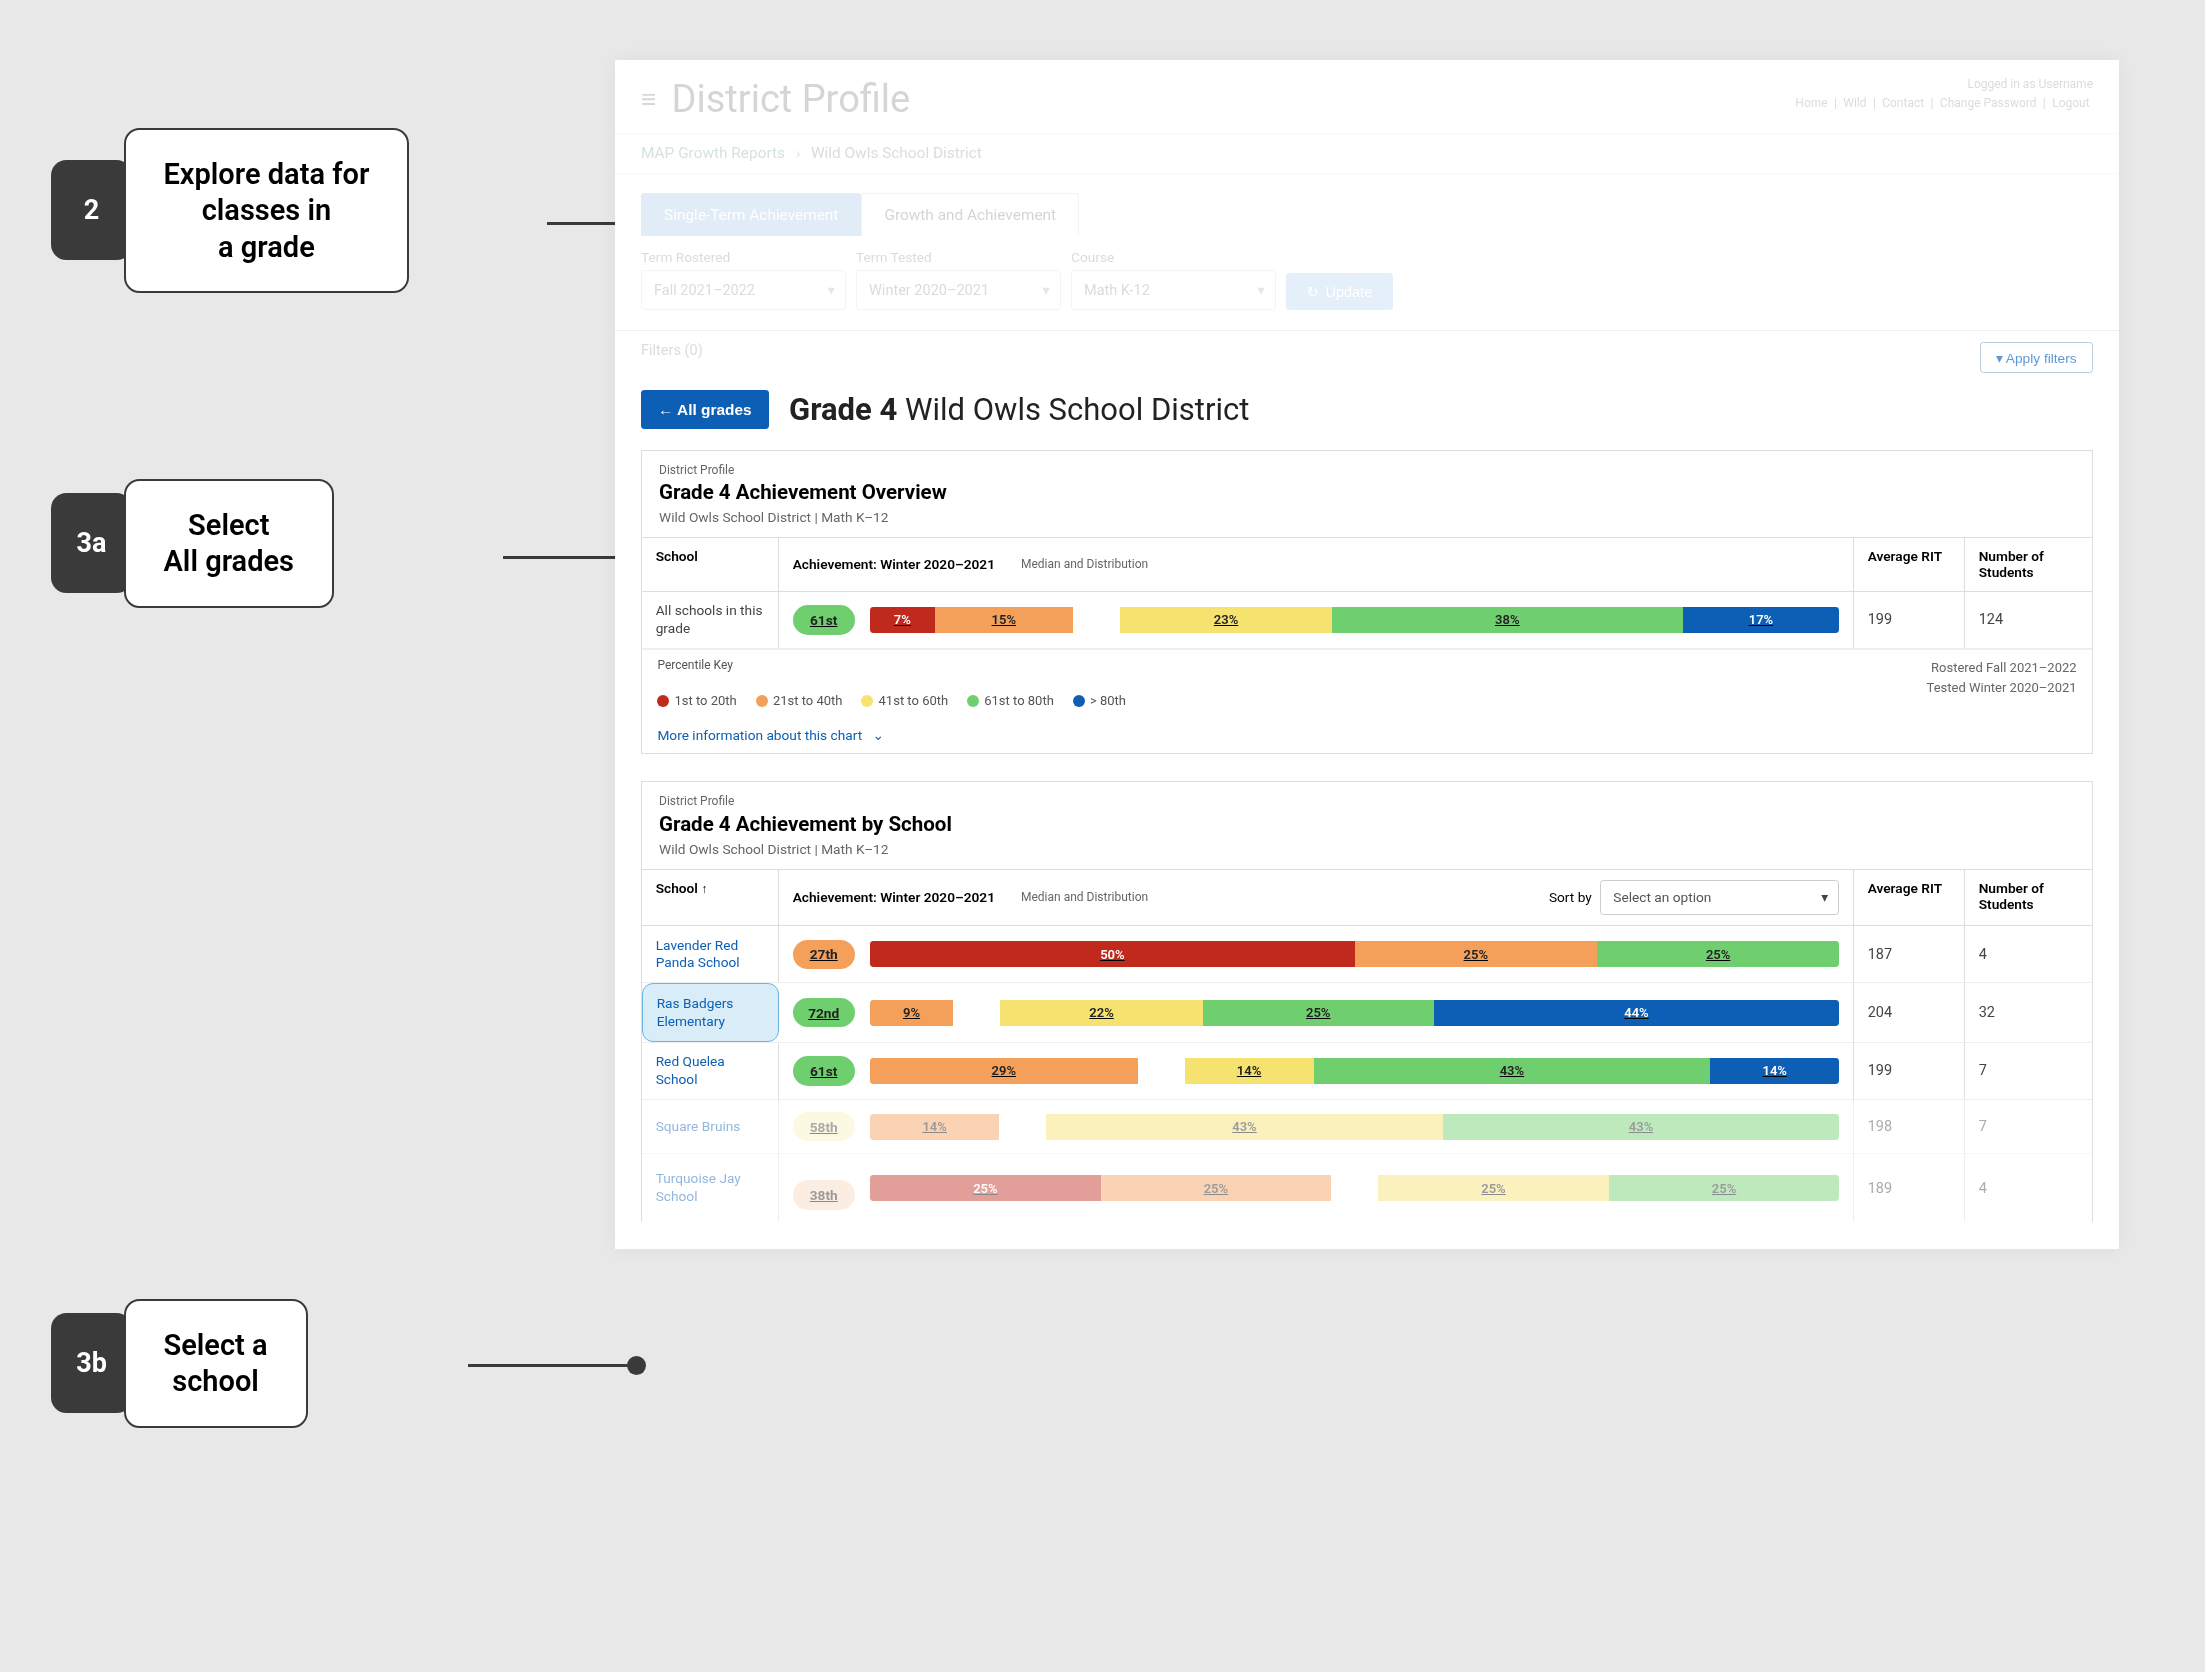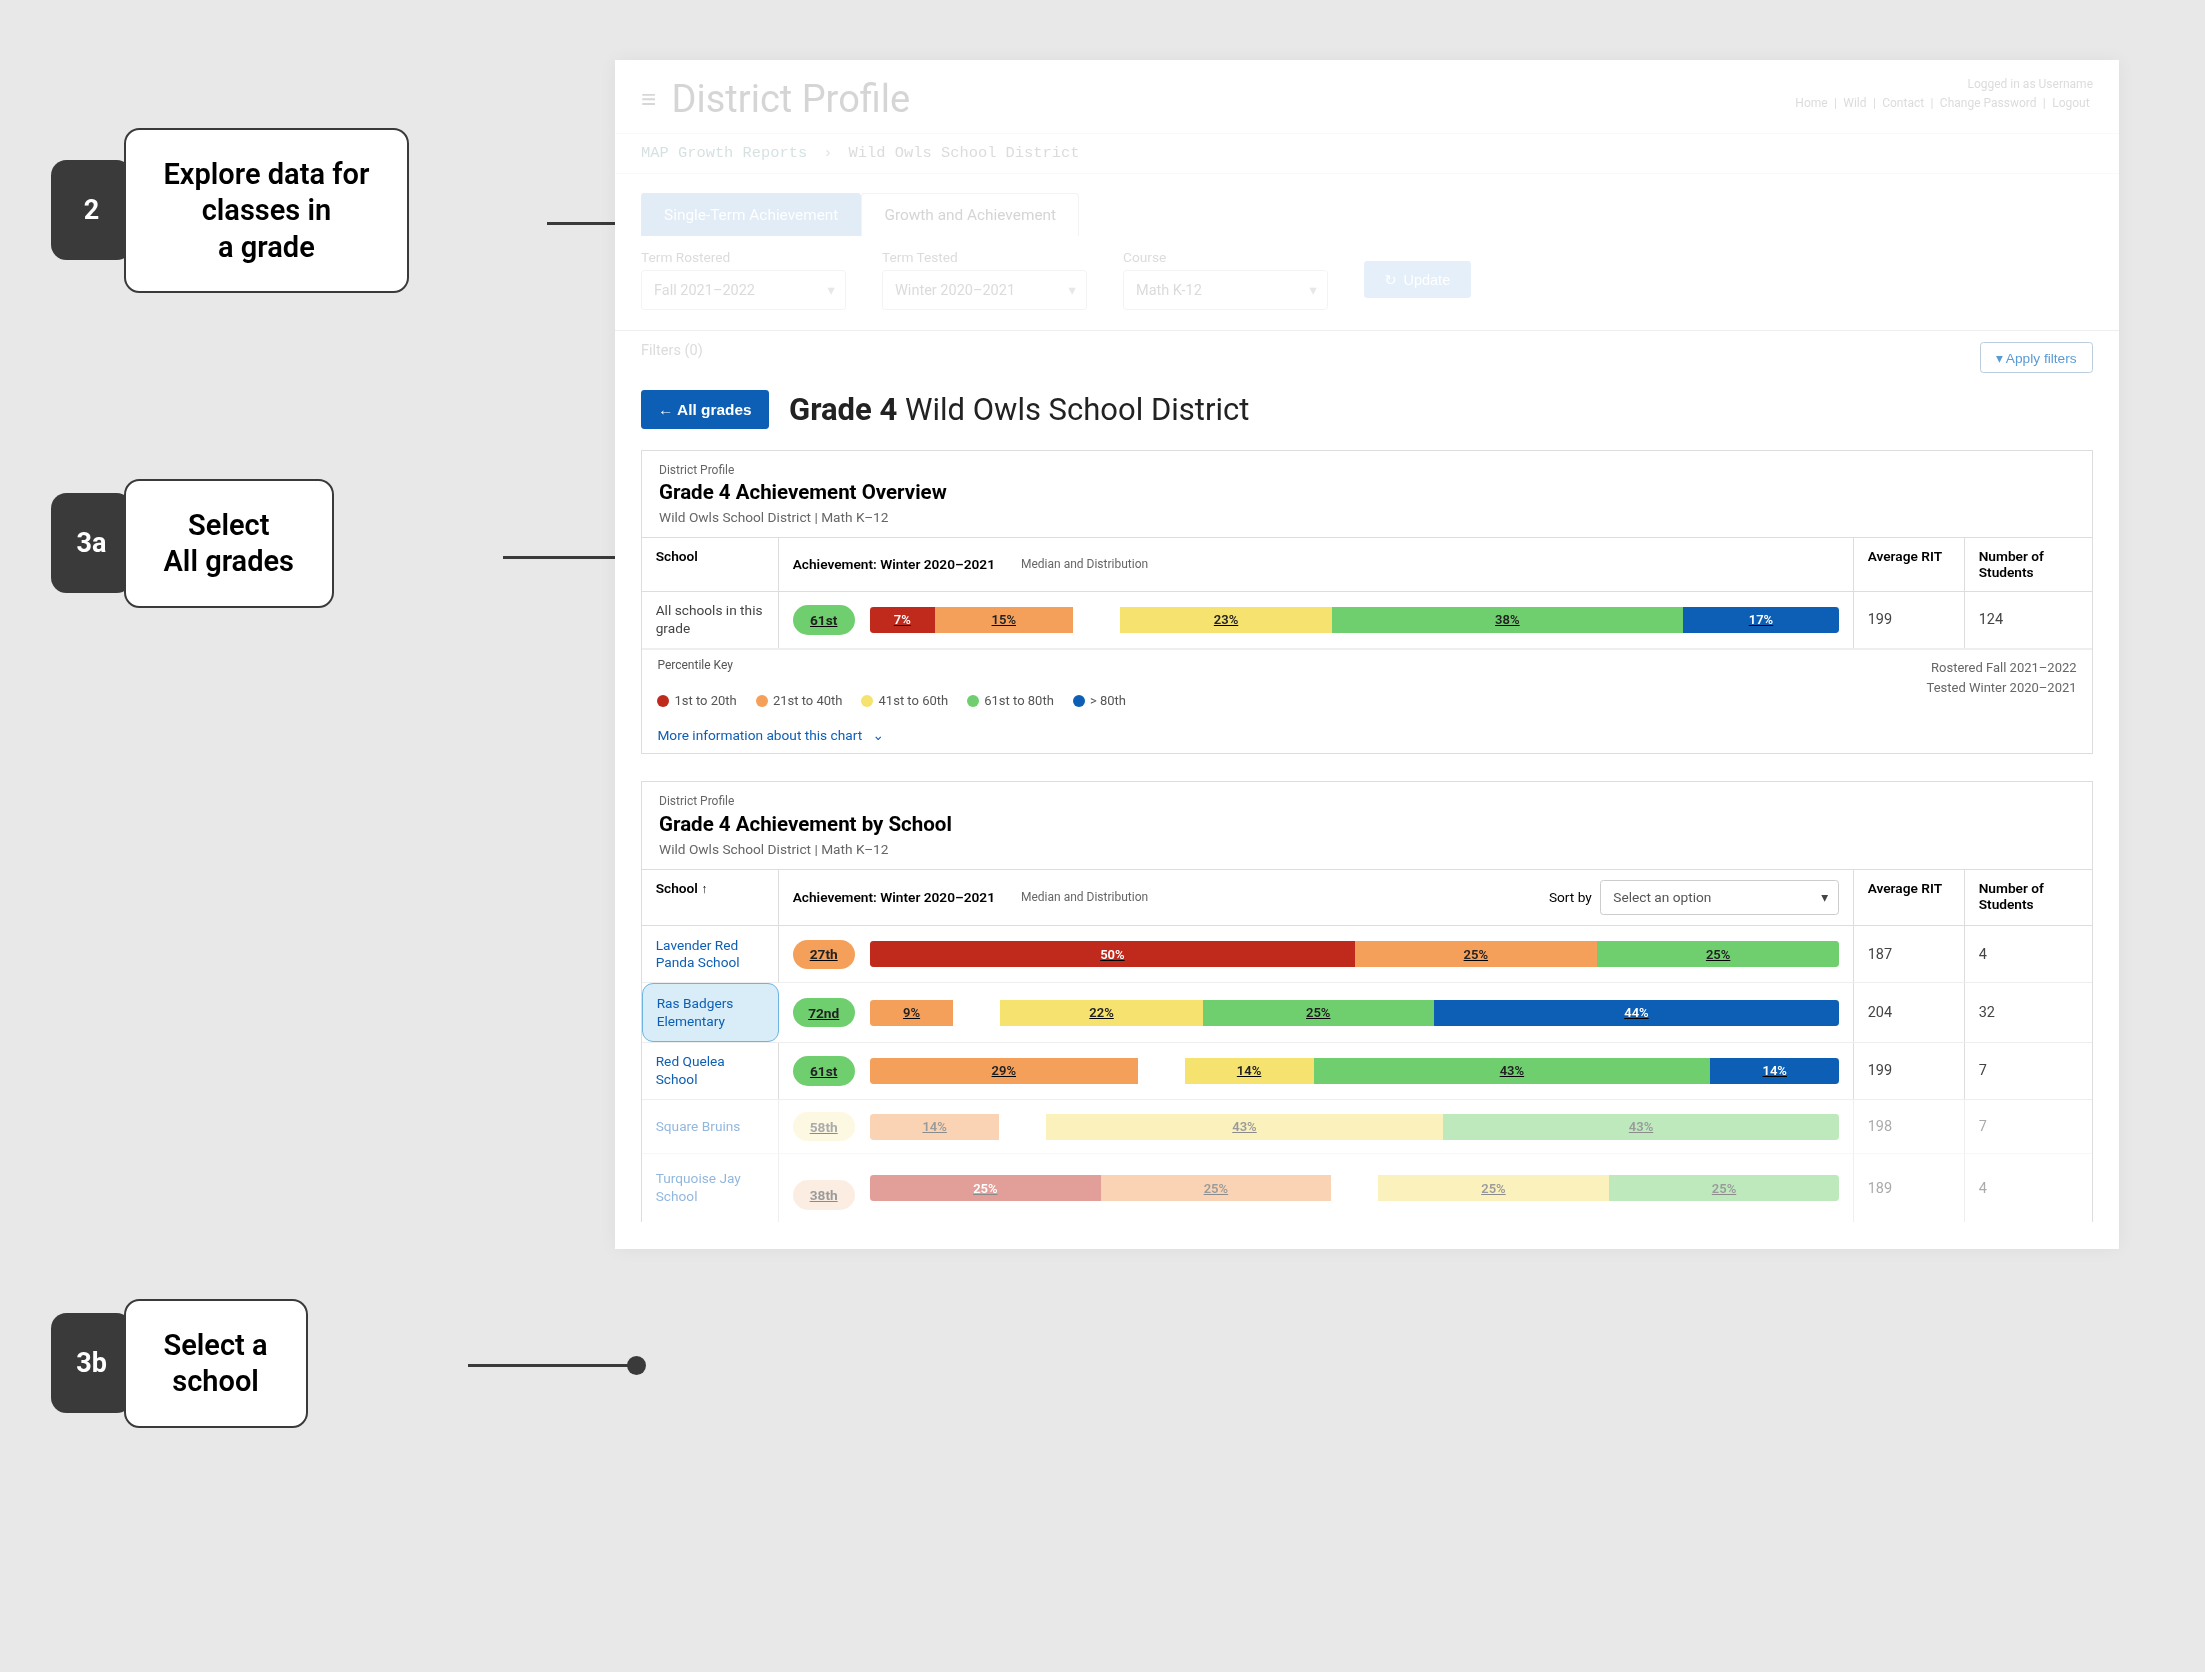--- a/index.html
+++ b/index.html
@@ -89,21 +89,20 @@
 .header-links { margin-top: 5.1px; font-size: 12px; color: #999; }
 .header-links span { padding: 0 3.4px; }
 
 
 .breadcrumb {
   padding: 10.3px 26px;
   border-top: 0.9px solid #eee;
   border-bottom: 0.9px solid #eee;
   font-size: 15.4px;
   color: #999;
-  font-family: Liberation Mono, monospace;
 }
 .breadcrumb .bc-link { color: #8aa; }
 .breadcrumb .bc-sep { margin: 0 6.8px; color: #aaa; }
 
 
 .tabs-row {
   padding: 19px 26px 0 26px;
   display: flex;
   gap: 0;
 }
@@ -119,22 +118,22 @@
 .tab.active {
   background: #aac9e8;
   color: #fff;
   border-color: #aac9e8;
 }
 
 
 .filters-row {
   padding: 13.7px 26px 20.5px 26px;
   display: flex;
-  gap: 36px;
-  align-items: center;
+  gap: 10px;
+  align-items: flex-end;
 }
 .filter-group { display: flex; flex-direction: column; gap: 5.1px; }
 .filter-label { font-size: 13.7px; color: #999; }
 .filter-select {
   border: 0.9px solid #ddd;
   padding: 10.3px 31px 10.3px 12px;
   font-size: 14.5px;
   color: #999;
   border-radius: 3.4px;
   background: #fff;

